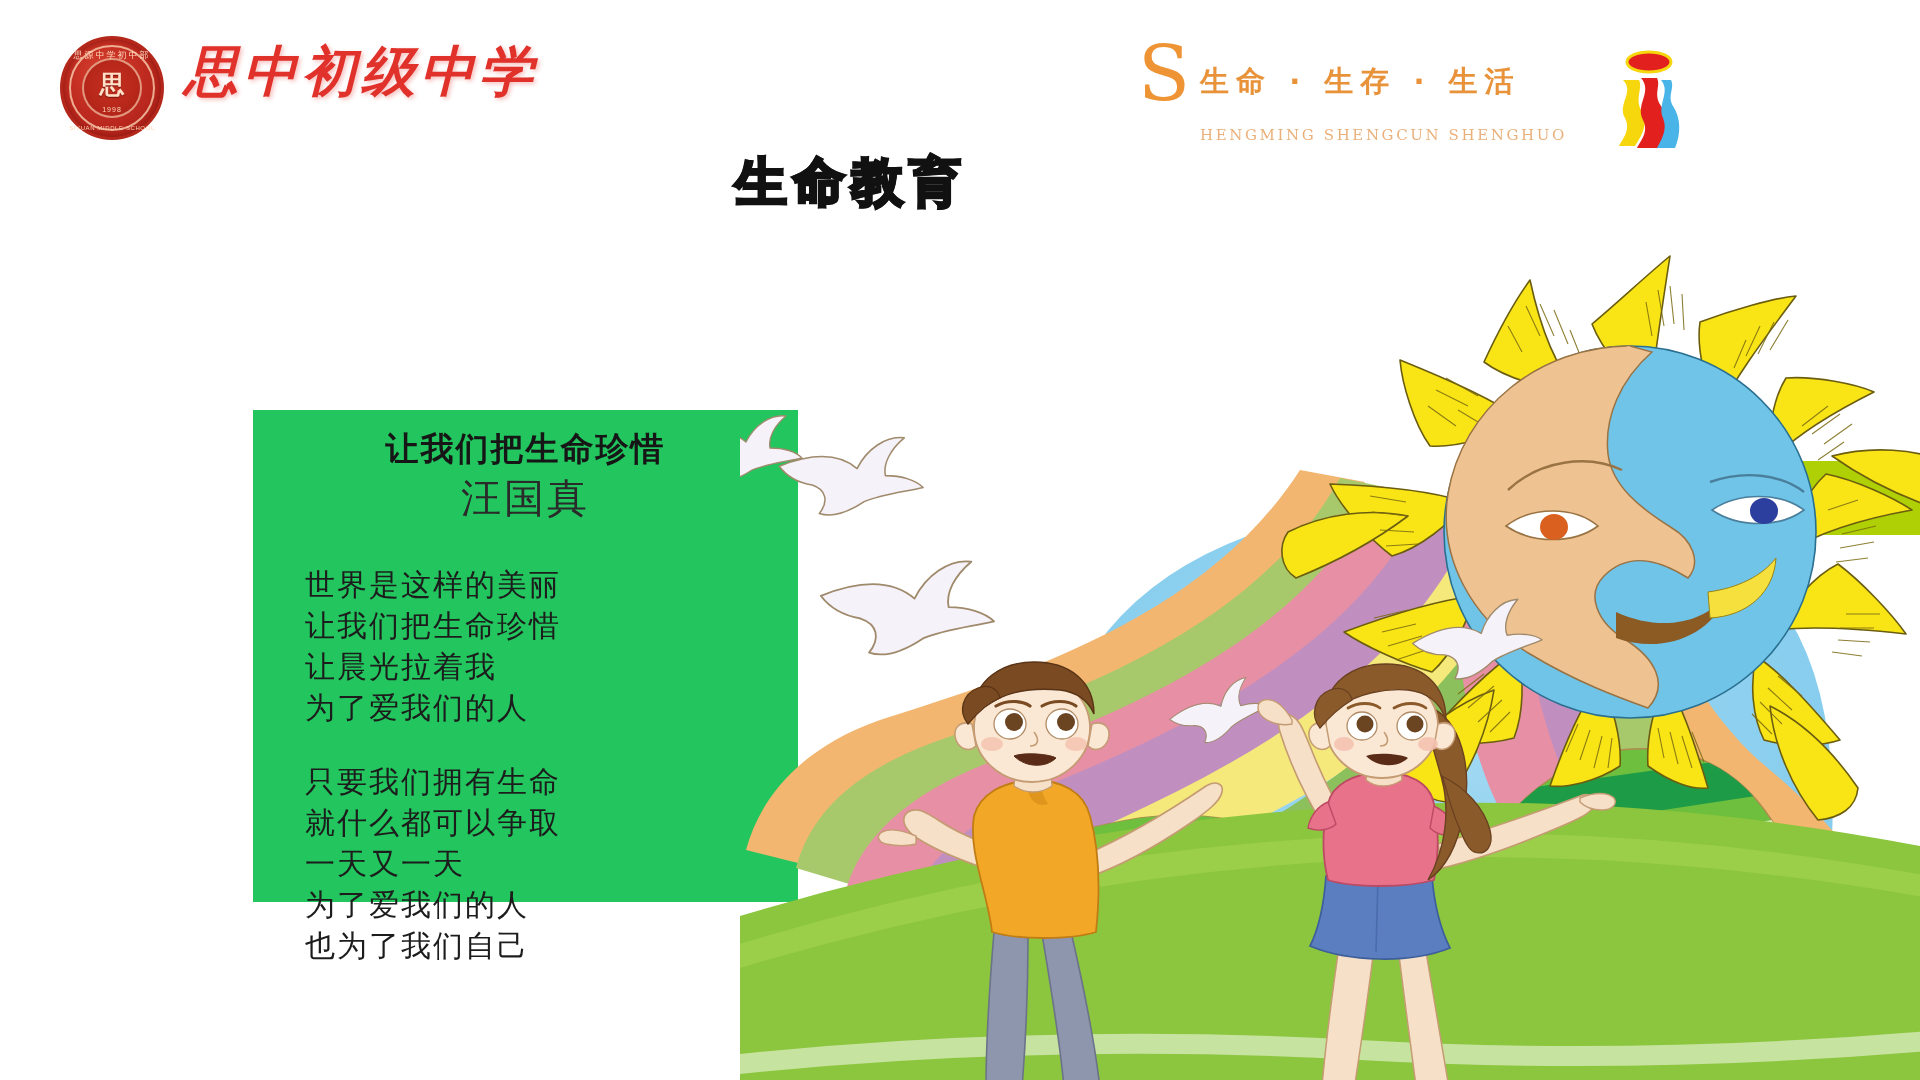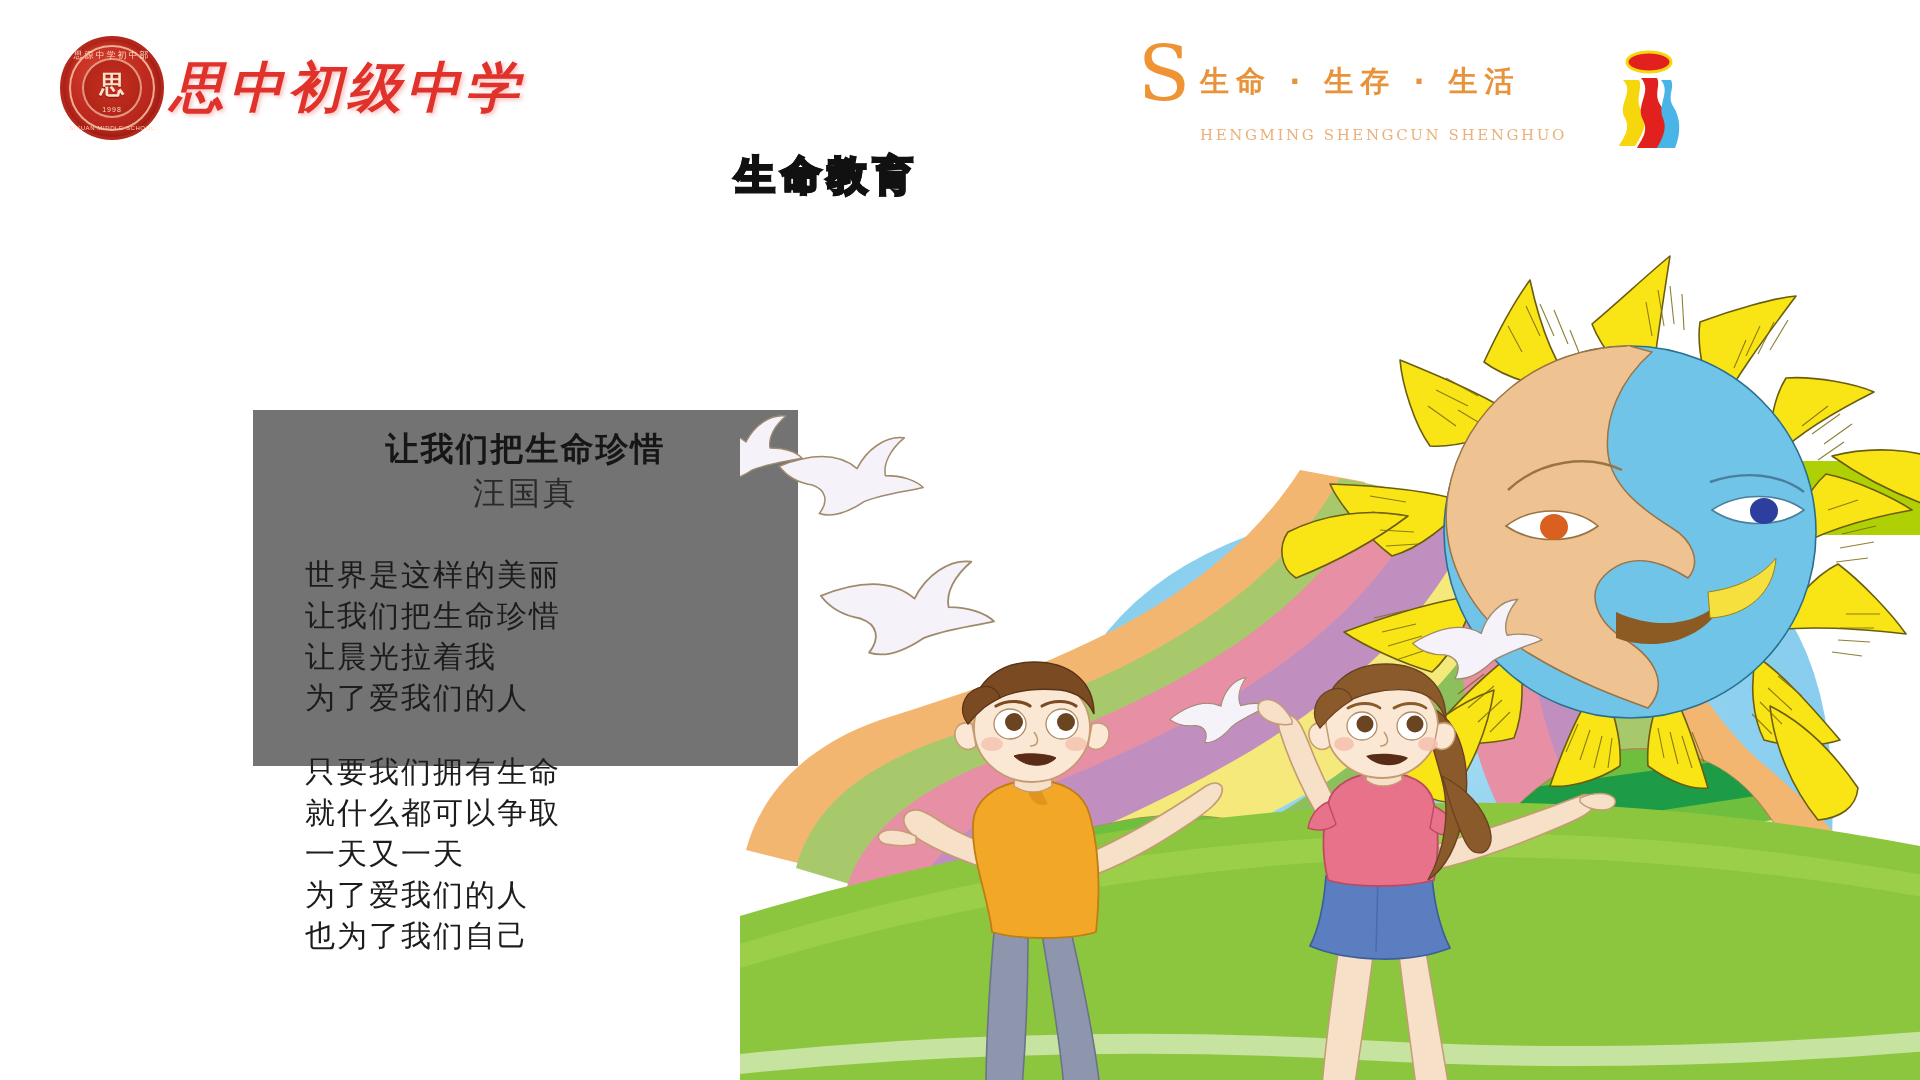--- a/index.html
+++ b/index.html
@@ -27,22 +27,22 @@
     top: 0; left: 0;
     width: 1920px;
     height: 175px;
   }
 
   .school-brand {
     position: absolute;
     left: 60px;
     top: 36px;
     display: flex;
-    align-items: center;
-    gap: 6px;
+    align-items: flex-start;
+    gap: 20px;
   }
   .school-seal {
     width: 104px;
     height: 104px;
     position: relative;
     flex: none;
   }
   .school-seal .ring-outer {
     position: absolute;
     inset: 0;
@@ -167,56 +167,56 @@
     width: 68px;
     height: 104px;
   }
 
   
   .slide-title {
     position: absolute;
     left: 735px;
     top: 148px;
     font-family: Liberation Sans, sans-serif;
-    font-size: 40px;
+    font-size: 52px;
     font-weight: bold;
     letter-spacing: 6px;
     color: #ffffff;
     -webkit-text-stroke: 3px #111111;
     text-shadow:
       -1px -1px 0 #111, 1px -1px 0 #111,
       -1px  1px 0 #111, 1px  1px 0 #111;
     white-space: nowrap;
   }
 
   
   .poem-panel {
     position: absolute;
     left: 253px;
     top: 410px;
     width: 545px;
-    height: 356px;
-    background: #737373;
+    height: 492px;
+    background: #22c55e;
     padding: 0;
     box-sizing: border-box;
   }
   .poem-title {
     text-align: center;
     font-family: "DejaVu Sans", "Liberation Sans", sans-serif;
     font-size: 33px;
     font-weight: bold;
     color: #161616;
     letter-spacing: 2px;
     margin-top: 18px;
     line-height: 1.25;
   }
   .poem-author {
     text-align: center;
     font-family: "DejaVu Sans", "Liberation Sans", sans-serif;
-    font-size: 32px;
+    font-size: 40px;
     color: #2a2a2a;
     letter-spacing: 3px;
     margin-top: 4px;
     line-height: 1.25;
   }
   .poem-stanza {
     font-family: "DejaVu Sans", "Liberation Sans", sans-serif;
     font-size: 30px;
     color: #1c1c1c;
     letter-spacing: 2px;

